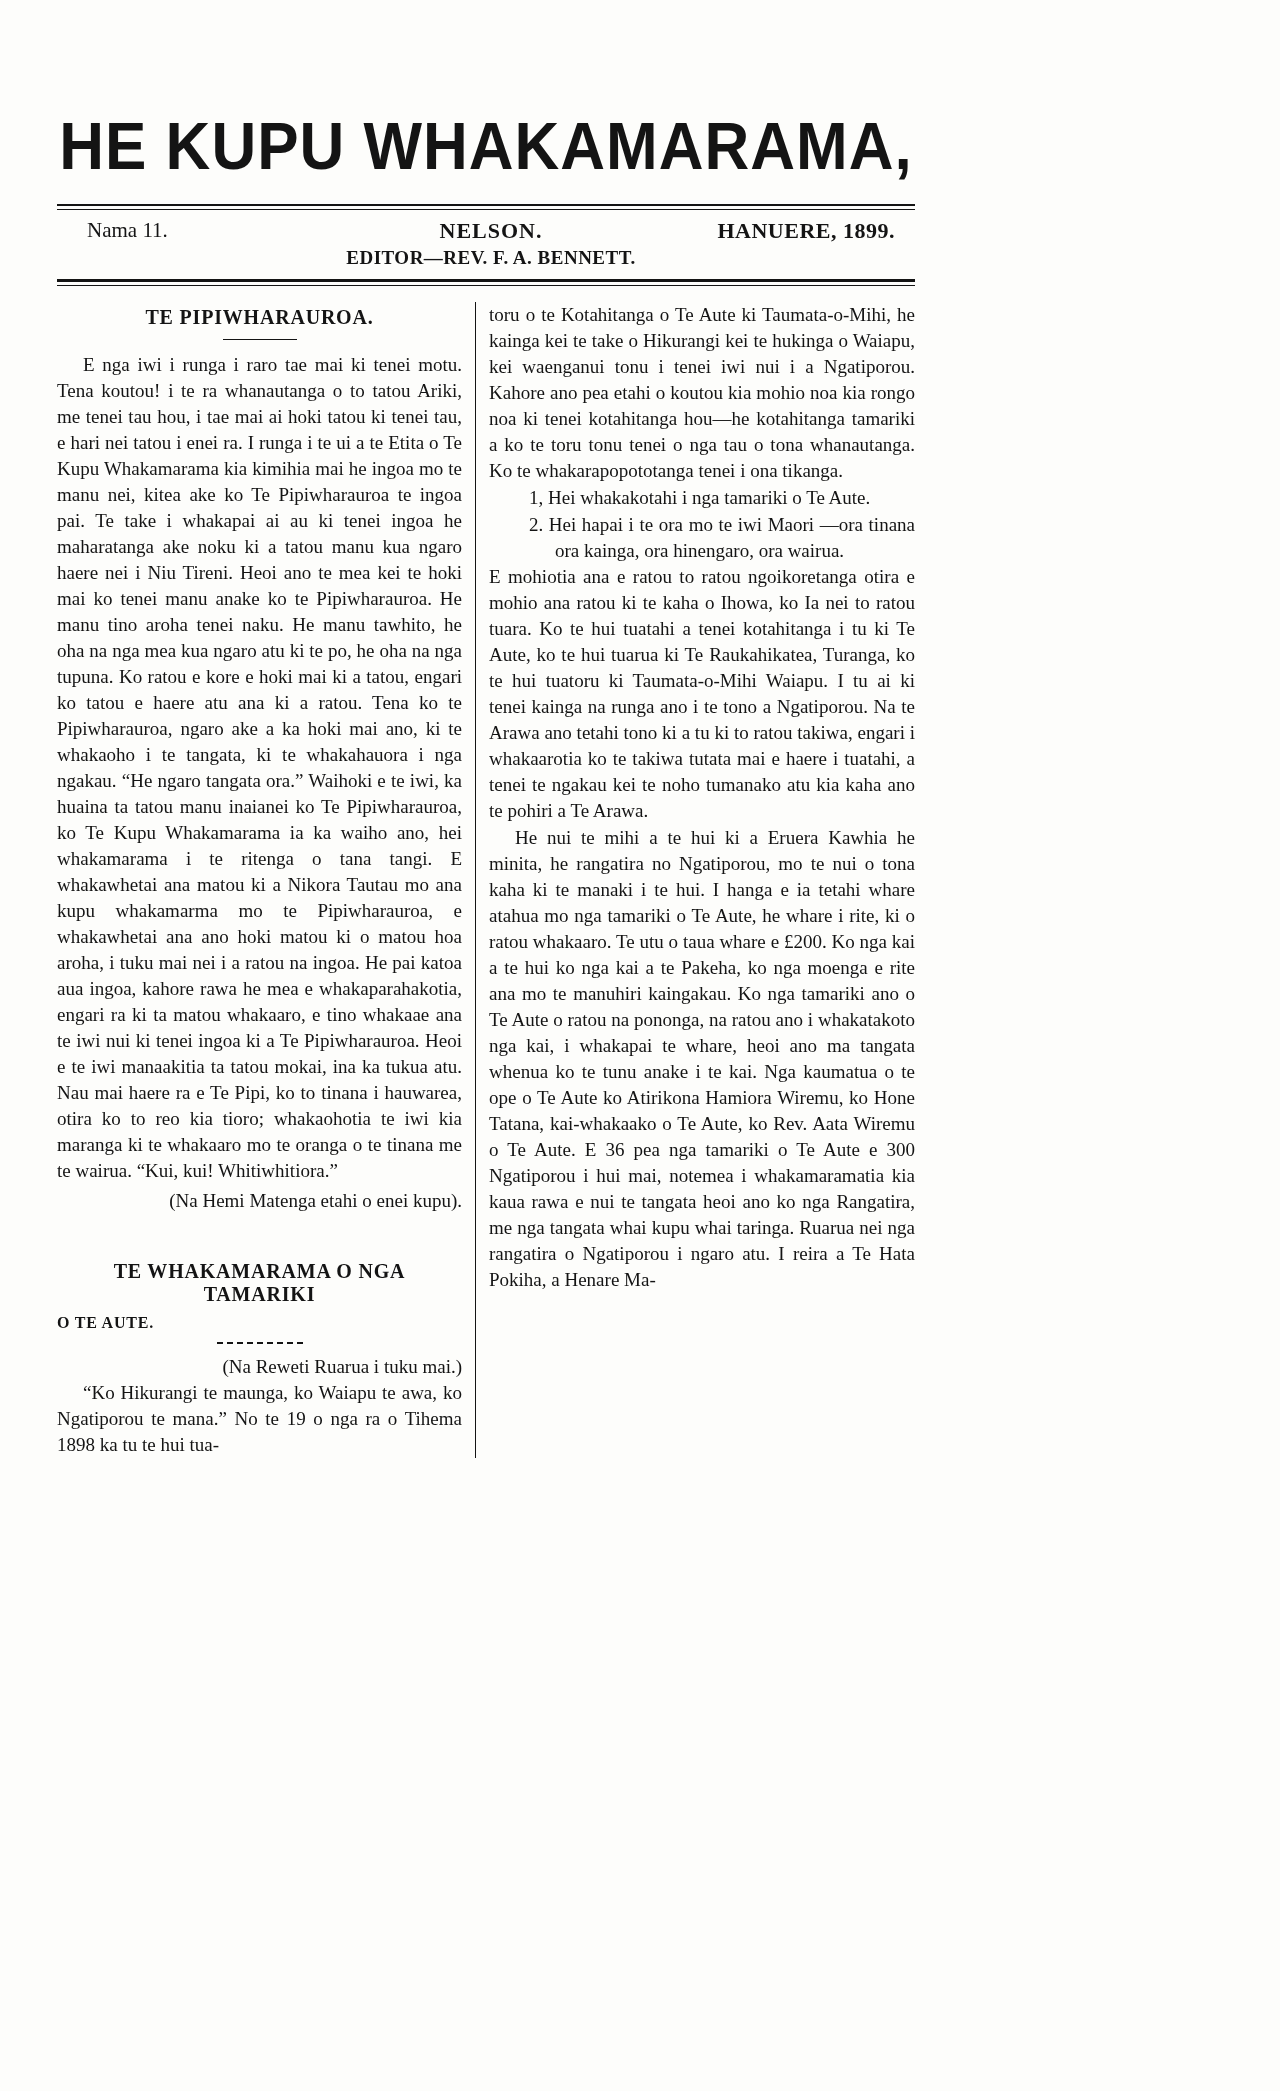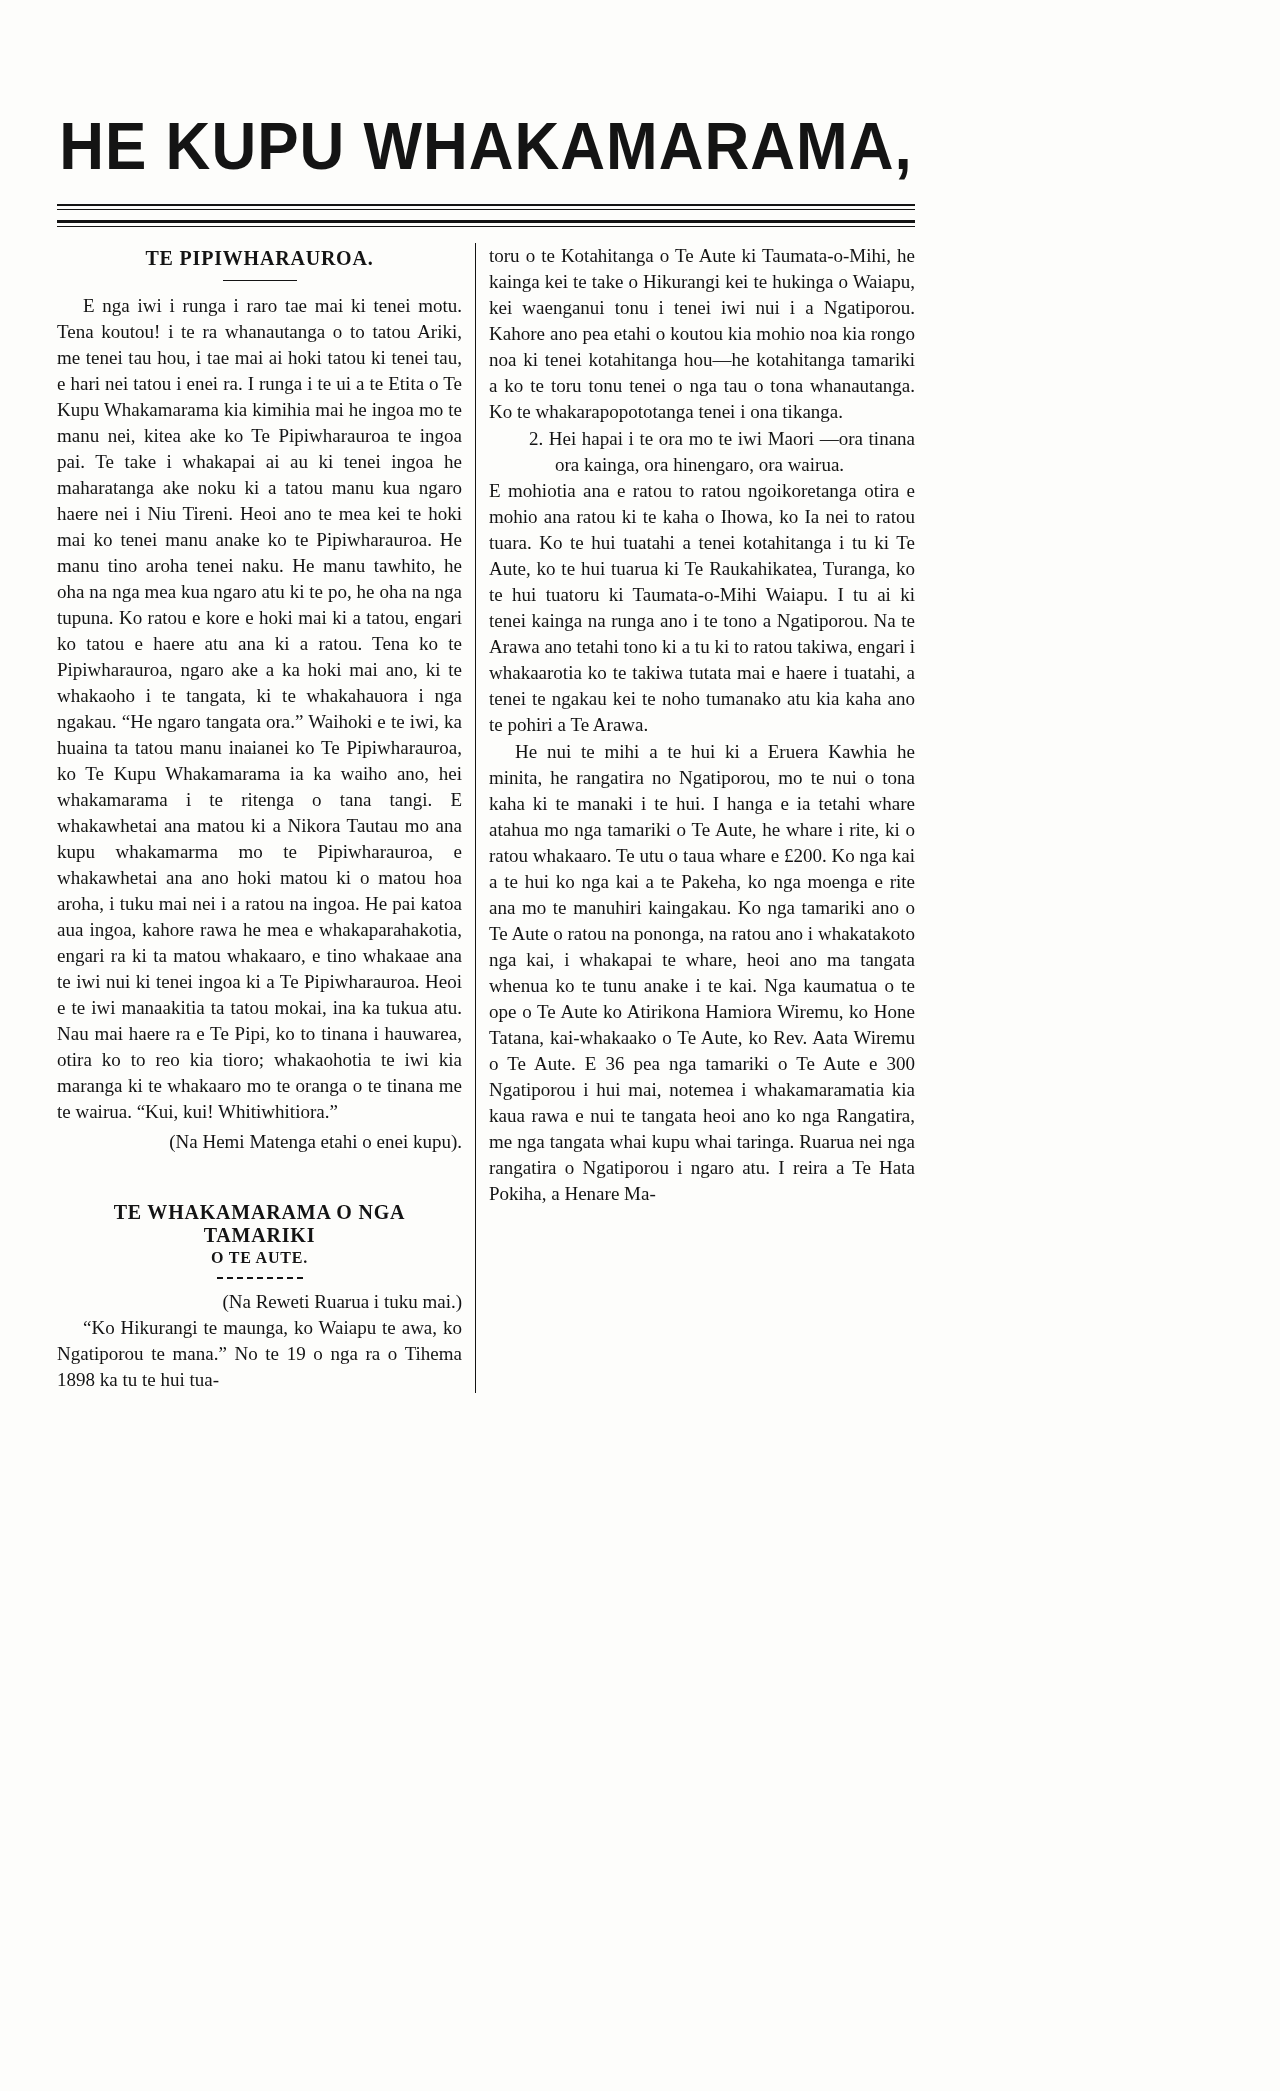--- a/index.html
+++ b/index.html
@@ -58,25 +58,24 @@
   .col-right { width:439px; padding-left:13px; }
 
   .article-heading {
     text-align:center;
     font-size:20px;
     font-weight:bold;
     letter-spacing:0.8px;
     margin-top:4px;
   }
   .article-subheading {
-    text-align:center;
     font-size:16px;
     font-weight:bold;
     letter-spacing:0.8px;
-    margin-top:2px;
+    margin-top:8px;
   }
   .heading-rule {
     width:74px; margin:10px auto 12px auto;
     border-top:1.5px solid #141414;
   }
   .heading-rule-dashed {
     width:86px; margin:10px auto 10px auto;
     border-top:2px dashed #141414;
   }
   .para {
@@ -104,20 +103,28 @@
 </style>
 </head>
 <body>
 
 <div class="page">
 
   <div class="masthead">HE KUPU WHAKAMARAMA,</div>
 
   <div class="rule-double-thin"></div>
 
+  <div class="header-row">
+    <div class="header-left">Nama 11.</div>
+    <div class="header-center">
+      <div class="place">NELSON.</div>
+      <div class="editor">EDITOR—REV. F. A. BENNETT.</div>
+    </div>
+    <div class="header-right">HANUERE, 1899.</div>
+  </div>
 
   <div class="rule-double-heavy"></div>
 
   <div class="columns">
 
     <div class="col-left">
       <div class="article-heading">TE PIPIWHARAUROA.</div>
       <div class="heading-rule"></div>
       <div class="para">E nga iwi i runga i raro tae mai ki tenei motu. Tena koutou! i te ra whanautanga o to tatou Ariki, me tenei tau hou, i tae mai ai hoki tatou ki tenei tau, e hari nei tatou i enei ra. I runga i te ui a te Etita o Te Kupu Whakamarama kia kimihia mai he ingoa mo te manu nei, kitea ake ko Te Pipiwharauroa te ingoa pai. Te take i whakapai ai au ki tenei ingoa he maharatanga ake noku ki a tatou manu kua ngaro haere nei i Niu Tireni. Heoi ano te mea kei te hoki mai ko tenei manu anake ko te Pipiwharauroa. He manu tino aroha tenei naku. He manu tawhito, he oha na nga mea kua ngaro atu ki te po, he oha na nga tupuna. Ko ratou e kore e hoki mai ki a tatou, engari ko tatou e haere atu ana ki a ratou. Tena ko te Pipiwharauroa, ngaro ake a ka hoki mai ano, ki te whakaoho i te tangata, ki te whakahauora i nga ngakau. “He ngaro tangata ora.” Waihoki e te iwi, ka huaina ta tatou manu inaianei ko Te Pipiwharauroa, ko Te Kupu Whakamarama ia ka waiho ano, hei whakamarama i te ritenga o tana tangi. E whakawhetai ana matou ki a Nikora Tautau mo ana kupu whakamarma mo te Pipiwharauroa, e whakawhetai ana ano hoki matou ki o matou hoa aroha, i tuku mai nei i a ratou na ingoa. He pai katoa aua ingoa, kahore rawa he mea e whakaparahakotia, engari ra ki ta matou whakaaro, e tino whakaae ana te iwi nui ki tenei ingoa ki a Te Pipiwharauroa. Heoi e te iwi manaakitia ta tatou mokai, ina ka tukua atu. Nau mai haere ra e Te Pipi, ko to tinana i hauwarea, otira ko to reo kia tioro; whakaohotia te iwi kia maranga ki te whakaaro mo te oranga o te tinana me te wairua. “Kui, kui! Whitiwhitiora.”</div>
       <div class="attribution">(Na Hemi Matenga etahi o enei kupu).</div>
@@ -128,20 +135,21 @@
       <div class="article-subheading">O TE AUTE.</div>
       <div class="heading-rule-dashed"></div>
       <div class="attribution">(Na Reweti Ruarua i tuku mai.)</div>
       <div class="para">“Ko Hikurangi te maunga, ko Waiapu te awa, ko Ngatiporou te mana.” No te 19 o nga ra o Tihema 1898 ka tu te hui tua-</div>
     </div>
 
     <div class="col-divider"></div>
 
     <div class="col-right">
       <div class="para" style="text-indent:0;">toru o te Kotahitanga o Te Aute ki Taumata-o-Mihi, he kainga kei te take o Hikurangi kei te hukinga o Waiapu, kei waenganui tonu i tenei iwi nui i a Ngatiporou. Kahore ano pea etahi o koutou kia mohio noa kia rongo noa ki tenei kotahitanga hou—he kotahitanga tamariki a ko te toru tonu tenei o nga tau o tona whanautanga. Ko te whakarapopototanga tenei i ona tikanga.</div>
+      <div class="num-item">1, Hei whakakotahi i nga tamariki o Te Aute.</div>
       <div class="num-item">2. Hei hapai i te ora mo te iwi Maori —ora tinana ora kainga, ora hinengaro, ora wairua.</div>
       <div class="para" style="text-indent:0;">E mohiotia ana e ratou to ratou ngoikoretanga otira e mohio ana ratou ki te kaha o Ihowa, ko Ia nei to ratou tuara. Ko te hui tuatahi a tenei kotahitanga i tu ki Te Aute, ko te hui tuarua ki Te Raukahikatea, Turanga, ko te hui tuatoru ki Taumata-o-Mihi Waiapu. I tu ai ki tenei kainga na runga ano i te tono a Ngatiporou. Na te Arawa ano tetahi tono ki a tu ki to ratou takiwa, engari i whakaarotia ko te takiwa tutata mai e haere i tuatahi, a tenei te ngakau kei te noho tumanako atu kia kaha ano te pohiri a Te Arawa.</div>
       <div class="para">He nui te mihi a te hui ki a Eruera Kawhia he minita, he rangatira no Ngatiporou, mo te nui o tona kaha ki te manaki i te hui. I hanga e ia tetahi whare atahua mo nga tamariki o Te Aute, he whare i rite, ki o ratou whakaaro. Te utu o taua whare e £200. Ko nga kai a te hui ko nga kai a te Pakeha, ko nga moenga e rite ana mo te manuhiri kaingakau. Ko nga tamariki ano o Te Aute o ratou na pononga, na ratou ano i whakatakoto nga kai, i whakapai te whare, heoi ano ma tangata whenua ko te tunu anake i te kai. Nga kaumatua o te ope o Te Aute ko Atirikona Hamiora Wiremu, ko Hone Tatana, kai-whakaako o Te Aute, ko Rev. Aata Wiremu o Te Aute. E 36 pea nga tamariki o Te Aute e 300 Ngatiporou i hui mai, notemea i whakamaramatia kia kaua rawa e nui te tangata heoi ano ko nga Rangatira, me nga tangata whai kupu whai taringa. Ruarua nei nga rangatira o Ngatiporou i ngaro atu. I reira a Te Hata Pokiha, a Henare Ma-</div>
     </div>
 
   </div>
 
 </div>
 
 </body></html>

